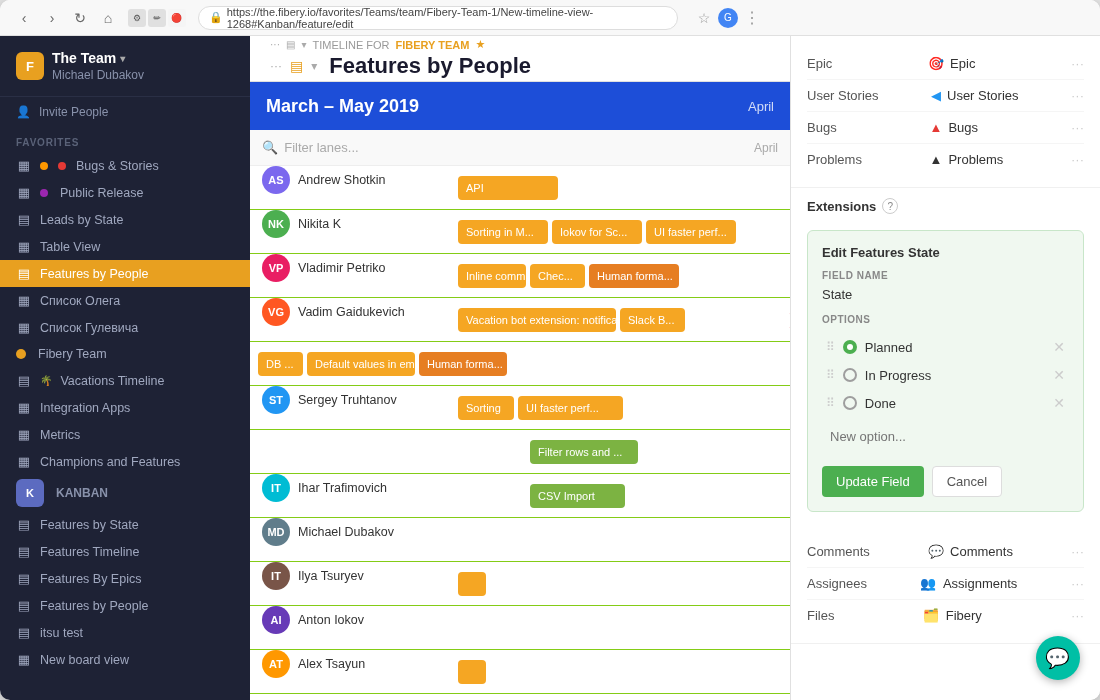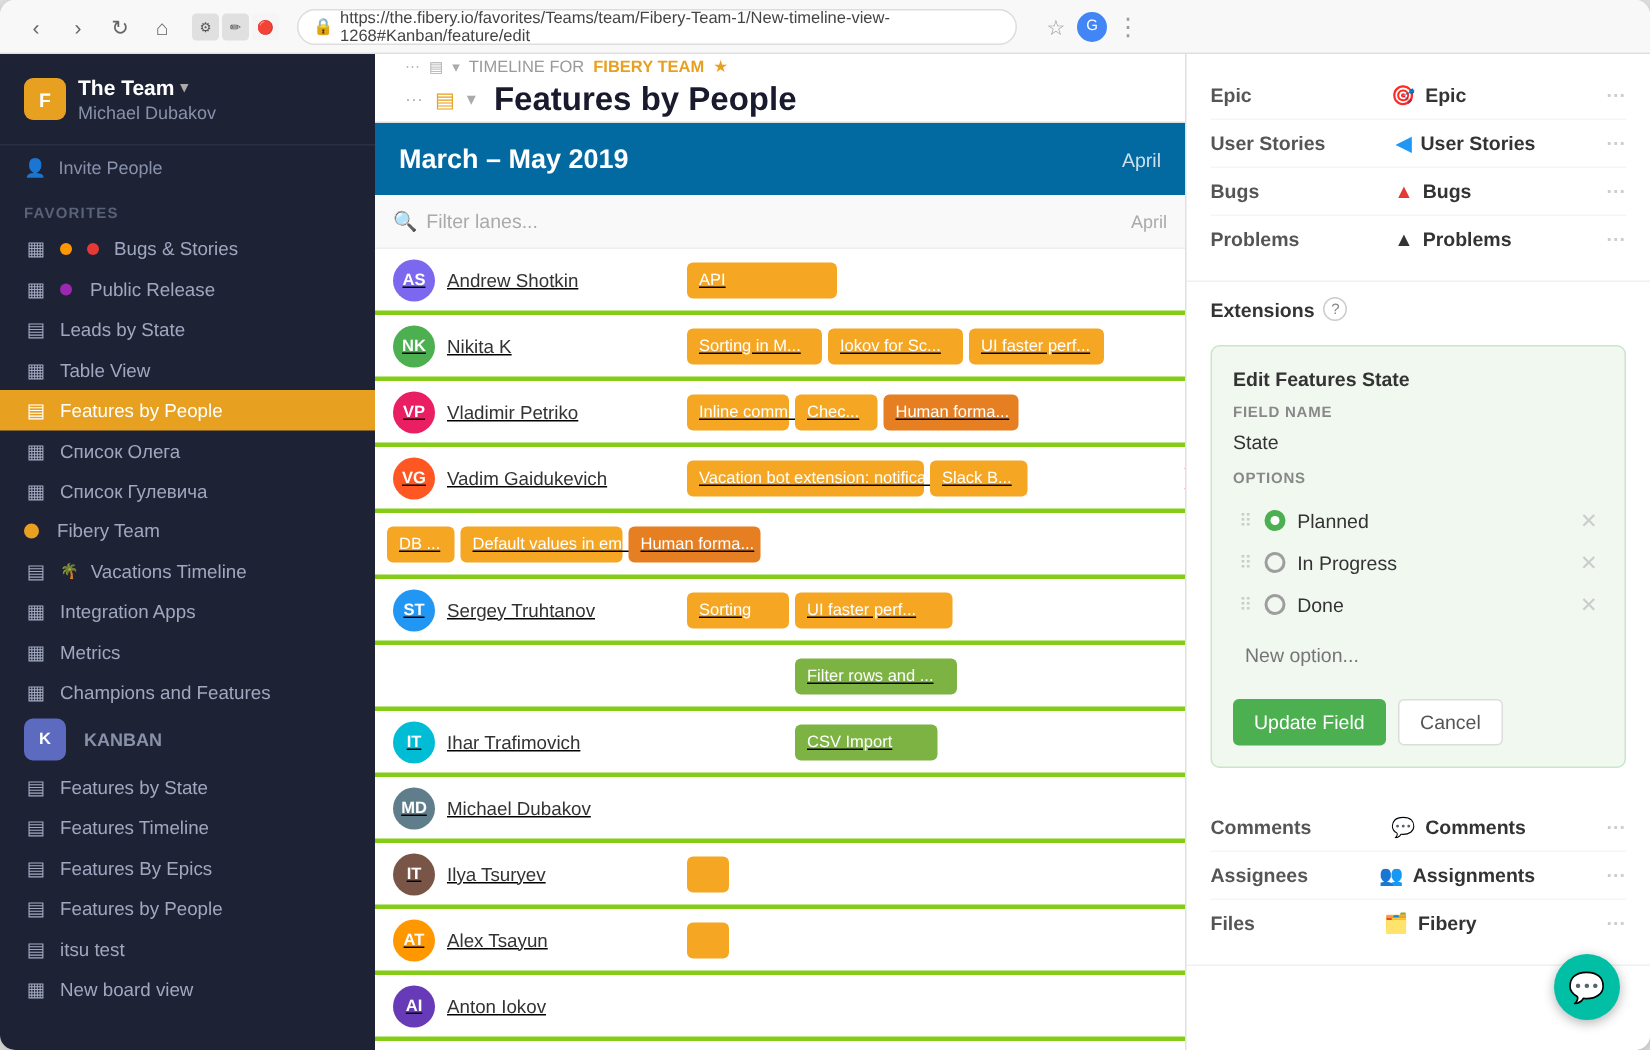--- a/index.html
+++ b/index.html
@@ -29,41 +29,41 @@
 
     
     .main-topbar { height: 46px; background: #fff; border-bottom: 1px solid #e0e0e0; display: flex; align-items: center; padding: 0 20px; gap: 8px; flex-shrink: 0; }
     .breadcrumb { font-size: 11px; color: #999; display: flex; align-items: center; gap: 6px; }
     .breadcrumb-team { color: #e8a020; font-weight: 600; }
     .breadcrumb-star { color: #e8a020; }
     .view-title { font-size: 22px; font-weight: 700; color: #1a1a2e; margin-left: 4px; }
 
     
     .timeline-container { flex: 1; overflow: hidden; background: #fff; display: flex; flex-direction: column; }
-    .timeline-header { height: 48px; background: #0369a1; display: flex; align-items: center; padding: 0 16px; flex-shrink: 0; }
+    .timeline-header { height: 48px; background: #1d4ed8; display: flex; align-items: center; padding: 0 16px; flex-shrink: 0; }
     .timeline-date { color: #fff; font-size: 18px; font-weight: 700; }
     .timeline-date-right { margin-left: auto; color: rgba(255,255,255,0.8); font-size: 13px; }
 
     .filter-bar { height: 36px; background: #f9f9f9; border-bottom: 1px solid #eee; display: flex; align-items: center; padding: 0 12px; flex-shrink: 0; }
     .filter-input { display: flex; align-items: center; gap: 6px; color: #aaa; font-size: 13px; flex: 1; }
 
     .timeline-body { flex: 1; overflow-y: auto; position: relative; }
-    .timeline-row { display: flex; align-items: center; height: 44px; border-bottom: 3px solid #84cc16; text-decoration: underline; }
+    .timeline-row { display: flex; align-items: flex-start; height: 44px; border-bottom: 1px solid #84cc16; }
     .person-col { width: 200px; flex-shrink: 0; display: flex; align-items: center; gap: 8px; padding: 0 12px; }
     .avatar { width: 28px; height: 28px; border-radius: 50%; background: #ccc; display: flex; align-items: center; justify-content: center; font-size: 11px; color: #fff; flex-shrink: 0; font-weight: 600; }
     .person-name { font-size: 12.5px; color: #333; }
     .timeline-bars { flex: 1; position: relative; height: 100%; display: flex; align-items: center; gap: 4px; padding: 0 8px; overflow: hidden; }
     .bar { height: 24px; border-radius: 4px; display: flex; align-items: center; padding: 0 8px; font-size: 11px; color: #fff; white-space: nowrap; font-weight: 500; cursor: pointer; }
     .bar-yellow { background: #f5a623; }
     .bar-green { background: #7cb342; }
     .bar-highlight { background: #ff6b35; }
 
     
     .right-panel { width: 310px; background: #fff; border-left: 1px solid #e0e0e0; flex-shrink: 0; overflow-y: auto; }
-    .right-panel-section { padding: 12px 16px; border-bottom: 1px solid #f0f0f0; font-weight: bold; }
+    .right-panel-section { padding: 12px 16px; border-bottom: 1px solid #f0f0f0; }
     .field-row { display: flex; align-items: center; justify-content: space-between; padding: 8px 0; border-bottom: 1px solid #f5f5f5; }
     .field-row:last-child { border-bottom: none; }
     .field-name { font-size: 13px; color: #555; }
     .field-value { display: flex; align-items: center; gap: 6px; font-size: 13px; color: #333; }
     .field-dots { color: #ccc; cursor: pointer; }
 
     
     .edit-panel { background: #f0f8f0; border: 1px solid #c8e6c9; border-radius: 6px; margin: 12px 16px; padding: 14px; }
     .edit-panel-title { font-size: 13px; font-weight: 700; color: #333; margin-bottom: 10px; }
     .edit-field-label { font-size: 10px; font-weight: 700; color: #888; text-transform: uppercase; letter-spacing: 0.5px; margin-bottom: 6px; }
@@ -321,21 +321,21 @@
               <div class="bar" style="width:88px;background:#e67e22;">Human forma...</div>
             </div>
           </div>
 
           <div class="timeline-row">
             <div class="person-col">
               <div class="avatar" style="background:#2196f3;">ST</div>
               <span class="person-name">Sergey Truhtanov</span>
             </div>
             <div class="timeline-bars">
-              <div class="bar bar-yellow" style="width:68px;">Sorting</div>
+              <div class="bar bar-yellow" style="width:56px;">Sorting</div>
               <div class="bar bar-yellow" style="width:105px;">UI faster perf...</div>
             </div>
           </div>
 
           <div class="timeline-row">
             <div class="person-col">
             </div>
             <div class="timeline-bars" style="padding-left:80px;">
               <div class="bar bar-green" style="width:108px;">Filter rows and ...</div>
             </div>
@@ -364,34 +364,34 @@
               <div class="avatar" style="background:#795548;">IT</div>
               <span class="person-name">Ilya Tsuryev</span>
             </div>
             <div class="timeline-bars">
               <div class="bar bar-yellow" style="width:28px;padding:0 4px;"></div>
             </div>
           </div>
 
           <div class="timeline-row">
             <div class="person-col">
+              <div class="avatar" style="background:#673ab7;">AI</div>
+              <span class="person-name">Anton Iokov</span>
+            </div>
+            <div class="timeline-bars"></div>
+          </div>
+
+          <div class="timeline-row">
+            <div class="person-col">
               <div class="avatar" style="background:#ff9800;">AT</div>
               <span class="person-name">Alex Tsayun</span>
             </div>
             <div class="timeline-bars">
               <div class="bar bar-yellow" style="width:28px;padding:0 4px;"></div>
             </div>
-          </div>
-
-          <div class="timeline-row">
-            <div class="person-col">
-              <div class="avatar" style="background:#673ab7;">AI</div>
-              <span class="person-name">Anton Iokov</span>
-            </div>
-            <div class="timeline-bars"></div>
           </div>
         </div>
       </div>
     </div>
 
     <div class="right-panel">
 
       <div class="right-panel-section">
         <div class="field-row">
           <span class="field-name">Epic</span>

